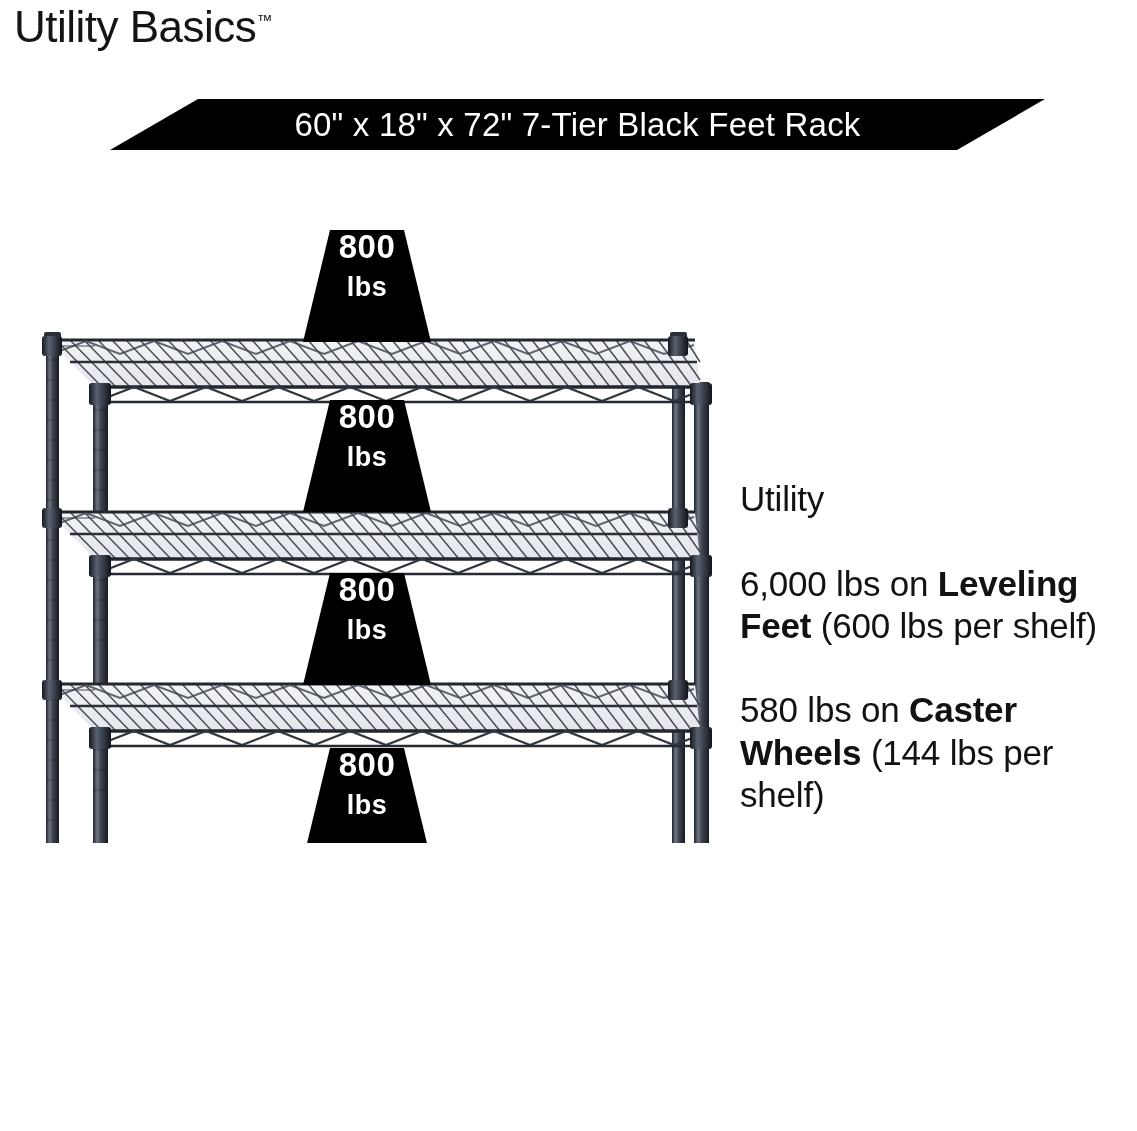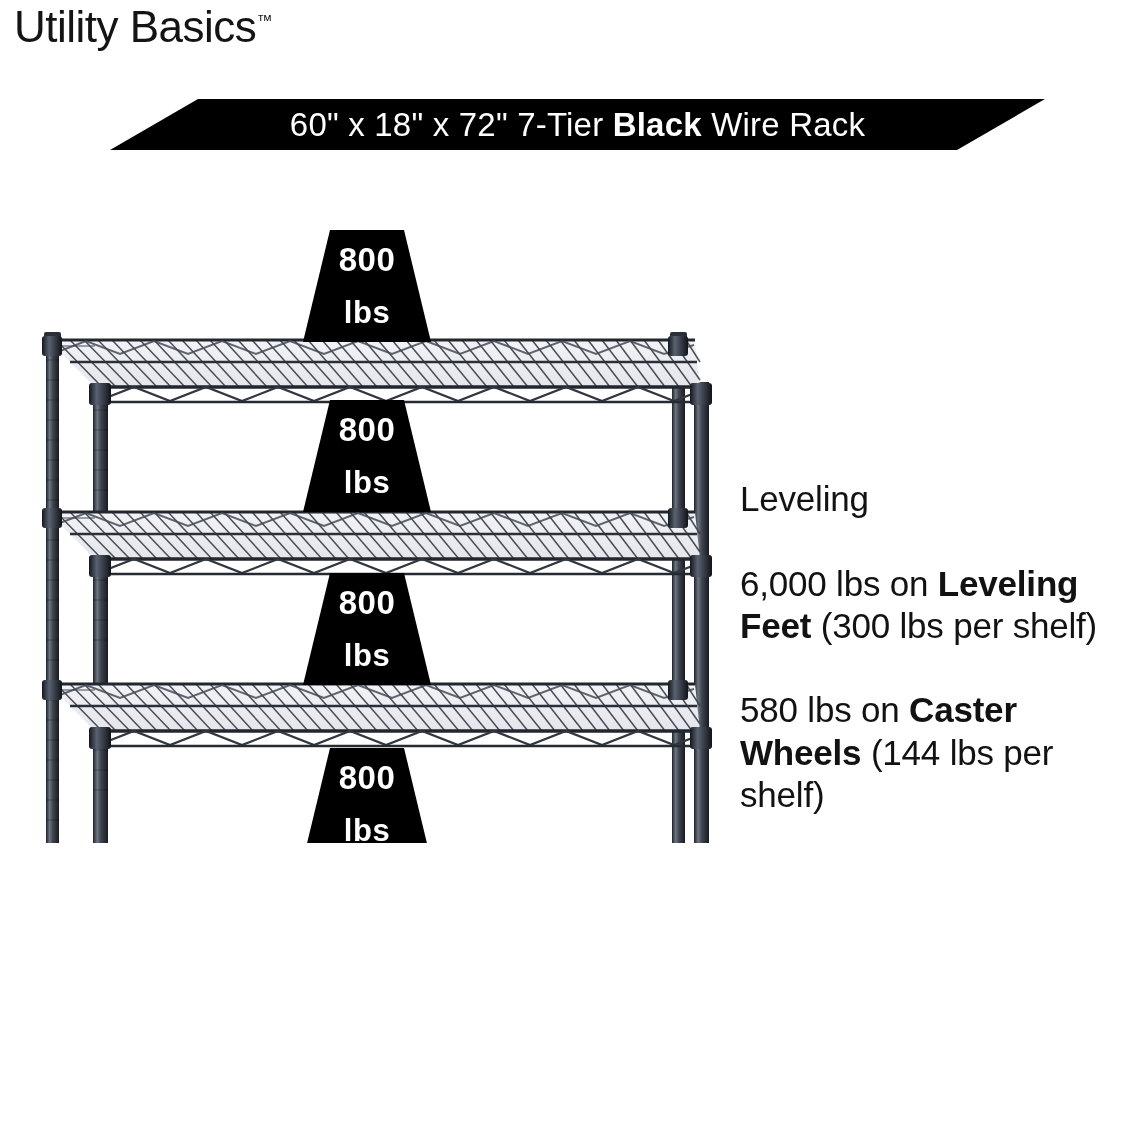--- a/index.html
+++ b/index.html
@@ -56,21 +56,21 @@
     height: 51px;
     display: flex;
     align-items: center;
     justify-content: center;
     color: #ffffff;
     font-size: 33px;
     font-weight: 400;
     letter-spacing: 0.2px;
     white-space: nowrap;
   }
-  .banner-text b { font-weight: 700; }
+  .banner-text b { font-weight: 400; }
 
   
   .info {
     position: absolute;
     left: 740px;
     top: 436px;
     width: 400px;
   }
   .info p {
     margin: 0;
@@ -94,42 +94,42 @@
     position: absolute;
     width: 128px;
     height: 112px;
     background: #000000;
     -webkit-clip-path: polygon(27px 0, 101px 0, 128px 112px, 0 112px);
     clip-path: polygon(27px 0, 101px 0, 128px 112px, 0 112px);
     color: #ffffff;
     display: flex;
     flex-direction: column;
     align-items: center;
-    justify-content: center;
+    justify-content: flex-start;
     font-weight: 700;
     line-height: 1.04;
   }
   .badge .n { font-size: 33px; letter-spacing: 0.5px; }
-  .badge .u { font-size: 31px; letter-spacing: 0.5px; margin-top: 20px; }
+  .badge .u { font-size: 27px; letter-spacing: 0.5px; margin-top: 9px; }
 </style>
 </head>
 <body>
 
 <div id="page">
 
   <div class="brand">
     <span>Utility Basics</span><span class="tm">™</span>
   </div>
 
   <div class="banner">
     <div class="banner-text">
       <span>60" x 18" x 72"</span>&nbsp;
       <span>7-Tier</span>&nbsp;
       <b>Black</b>&nbsp;
-      <span>Wire Rack</span>
+      <span>Feet Rack</span>
     </div>
   </div>
 
   <svg class="rack" width="1137" height="1131" viewBox="0 0 1137 1131" aria-hidden="true">
     <defs>
       <linearGradient id="postG" x1="0" y1="0" x2="1" y2="0">
         <stop offset="0%" stop-color="#1d2129"></stop>
         <stop offset="28%" stop-color="#6e7684"></stop>
         <stop offset="52%" stop-color="#40454f"></stop>
         <stop offset="100%" stop-color="#171a21"></stop>
@@ -360,21 +360,21 @@
     <span class="u">lbs</span>
   </div>
   <div class="badge" style="left:303px; top:930px;">
     <span class="n">800</span>
     <span class="u">lbs</span>
   </div>
 
   <div class="info">
     <p>
       <br>
-      <span>Leveling</span>
+      <span>Utility</span>
     </p>
     <div class="gap"></div>
-    <p><span>6,000 lbs</span> <span>on</span> <b>Leveling Feet</b> <span>(300 lbs per shelf)</span></p>
+    <p><span>6,000 lbs</span> <span>on</span> <b>Leveling Feet</b> <span>(600 lbs per shelf)</span></p>
     <div class="gap"></div>
     <p><span>580 lbs</span> <span>on</span> <b>Caster Wheels</b> <span>(144 lbs per shelf)</span></p>
   </div>
 
 </div>
 
 </body></html>

